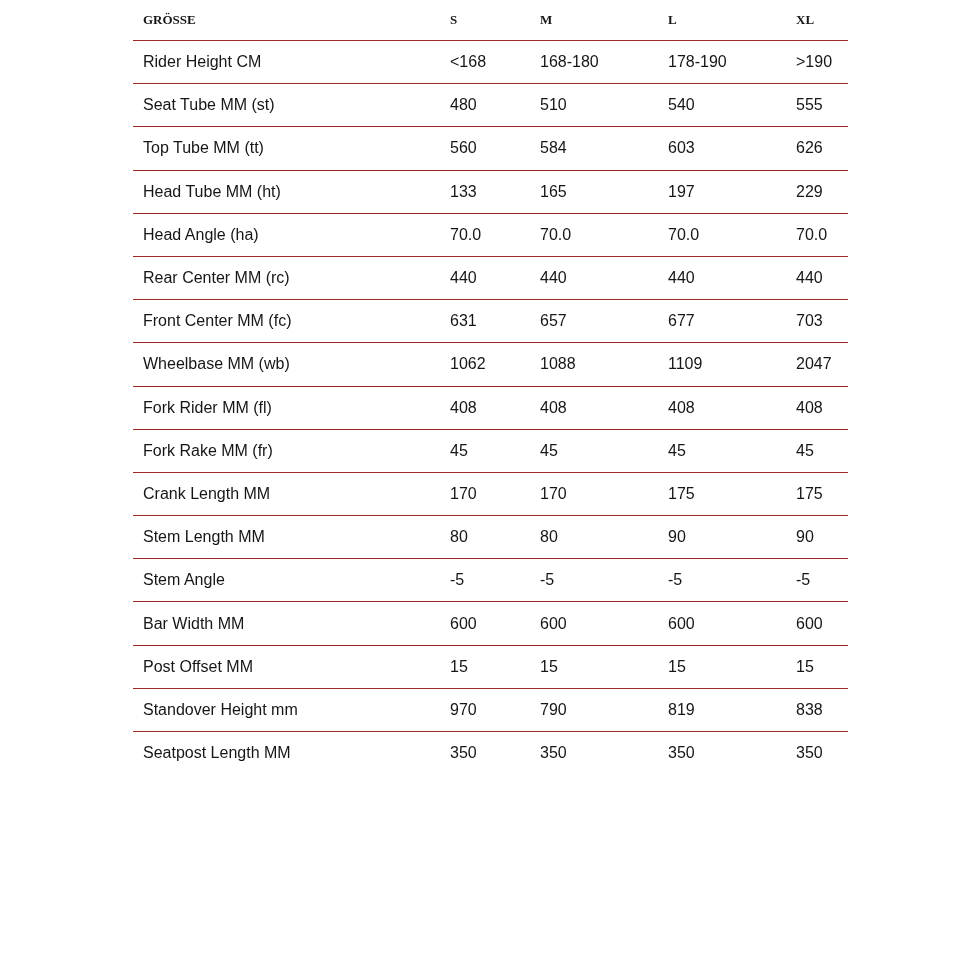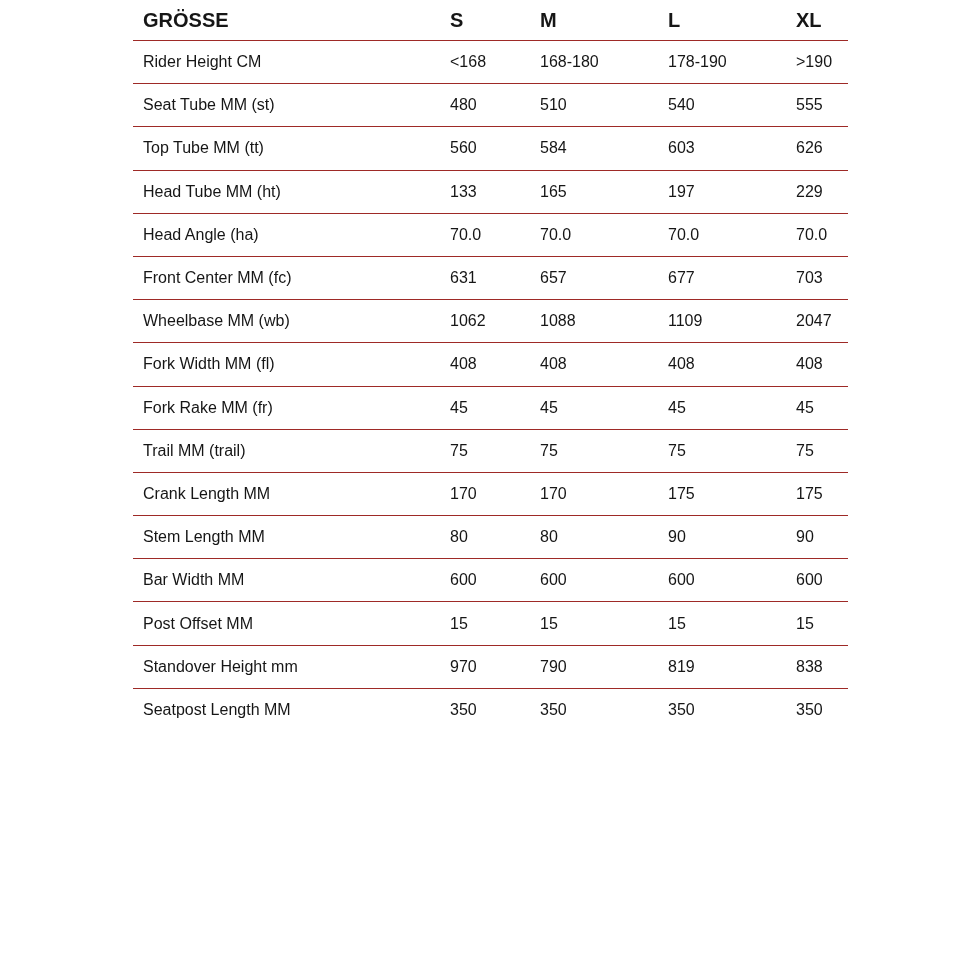--- a/index.html
+++ b/index.html
@@ -30,23 +30,24 @@
   table.geo th, table.geo td {
     text-align: left;
     vertical-align: middle;
     font-size: 16px;
     padding: 0;
     white-space: nowrap;
     overflow: hidden;
   }
   table.geo th {
     font-weight: bold;
-    font-size: 20px;
+    font-size: 13px;
     height: 40px;
     border-bottom: 1.6px solid #9e2a27;
+    font-family: Liberation Serif, serif;
   }
   table.geo td {
     height: 42.2px;
     border-bottom: 1.6px solid #9e2a27;
     font-weight: normal;
   }
   table.geo tbody tr:last-child td {
     border-bottom: none;
   }
   table.geo th.label-col, table.geo td.label-col {
@@ -105,67 +106,74 @@
             <td>229</td>
           </tr>
           <tr>
             <td class="label-col">Head Angle (ha)</td>
             <td>70.0</td>
             <td>70.0</td>
             <td>70.0</td>
             <td>70.0</td>
           </tr>
           <tr>
+            <td class="label-col">Rear Center MM (rc)</td>
+            <td>440</td>
+            <td>440</td>
+            <td>440</td>
+            <td>440</td>
+          </tr>
+          <tr>
             <td class="label-col">Front Center MM (fc)</td>
             <td>631</td>
             <td>657</td>
             <td>677</td>
             <td>703</td>
           </tr>
           <tr>
             <td class="label-col">Wheelbase MM (wb)</td>
             <td>1062</td>
             <td>1088</td>
             <td>1109</td>
             <td>2047</td>
           </tr>
           <tr>
-            <td class="label-col">Fork Width MM (fl)</td>
+            <td class="label-col">Fork Rider MM (fl)</td>
             <td>408</td>
             <td>408</td>
             <td>408</td>
             <td>408</td>
           </tr>
           <tr>
             <td class="label-col">Fork Rake MM (fr)</td>
             <td>45</td>
             <td>45</td>
             <td>45</td>
             <td>45</td>
-          </tr>
-          <tr>
-            <td class="label-col">Trail MM (trail)</td>
-            <td>75</td>
-            <td>75</td>
-            <td>75</td>
-            <td>75</td>
           </tr>
           <tr>
             <td class="label-col">Crank Length MM</td>
             <td>170</td>
             <td>170</td>
             <td>175</td>
             <td>175</td>
           </tr>
           <tr>
             <td class="label-col">Stem Length MM</td>
             <td>80</td>
             <td>80</td>
             <td>90</td>
             <td>90</td>
+          </tr>
+          <tr>
+            <td class="label-col">Stem Angle</td>
+            <td>-5</td>
+            <td>-5</td>
+            <td>-5</td>
+            <td>-5</td>
           </tr>
           <tr>
             <td class="label-col">Bar Width MM</td>
             <td>600</td>
             <td>600</td>
             <td>600</td>
             <td>600</td>
           </tr>
           <tr>
             <td class="label-col">Post Offset MM</td>

